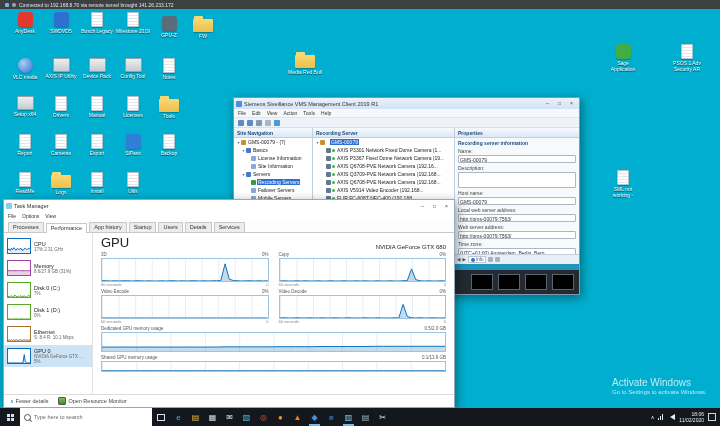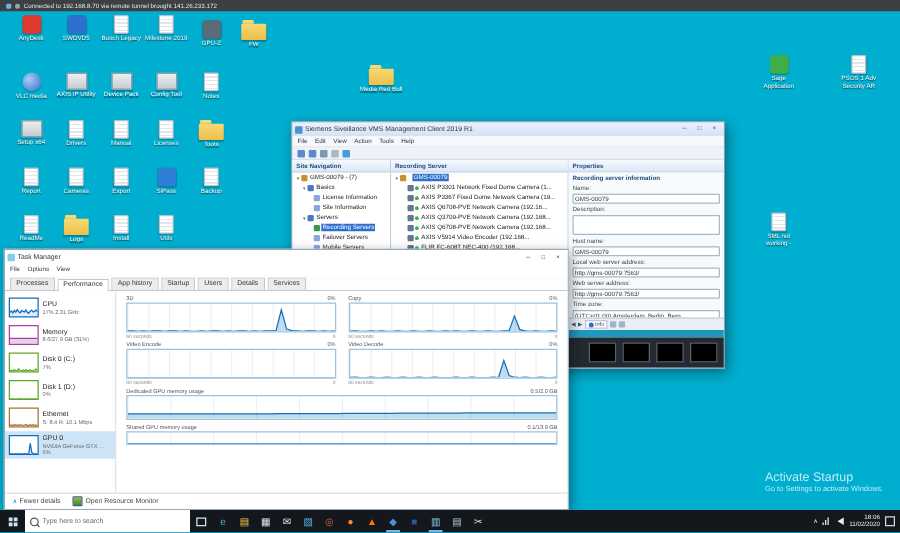--- a/index.html
+++ b/index.html
@@ -287,21 +287,21 @@
       <div class="dlabel">PSOS 1 Adv Security AR</div>
     </div>
 
     <div class="dicon" style="left: 606px; top: 170px;">
       <div class="ic ic-doc"></div>
       <div class="dlabel">SML not working - Alignm...</div>
     </div>
   </div>
 
 <div class="watermark">
-  <div class="wm1">Activate Startup</div>
+  <div class="wm1">Activate Windows</div>
   <div class="wm2">Go to Settings to activate Windows.</div>
 </div>
 
 <div class="win vms">
   <div class="titlebar">
     <span class="appico"></span>
     <span class="wtitle">Siemens Siveillance VMS Management Client 2019 R1</span>
     <span class="wbtns">
       <span class="wbtn">─</span>
       <span class="wbtn">□</span>
@@ -648,20 +648,24 @@
             </span>
           </span>
           <span class="tm-side-text">
             <div class="t">GPU 0</div>
             <div class="s">NVIDIA GeForce GTX ...</div>
             <div class="s">5%</div>
           </span>
         </div>
       </div>
     <div class="tm-main">
+      <div class="gpu-head">
+        <span class="gpu-title">GPU</span>
+        <span class="gpu-name">NVIDIA GeForce GTX 680</span>
+      </div>
       <div class="ggrid">
 
           <div>
             <div class="ghead">
               <span>3D</span>
               <span>0%</span>
             </div>
             <div class="gbox">
               <span class="sparkbox">
                 <svg viewBox="0 0 100 30" preserveAspectRatio="none" style="width:100%;height:100%;display:block">

